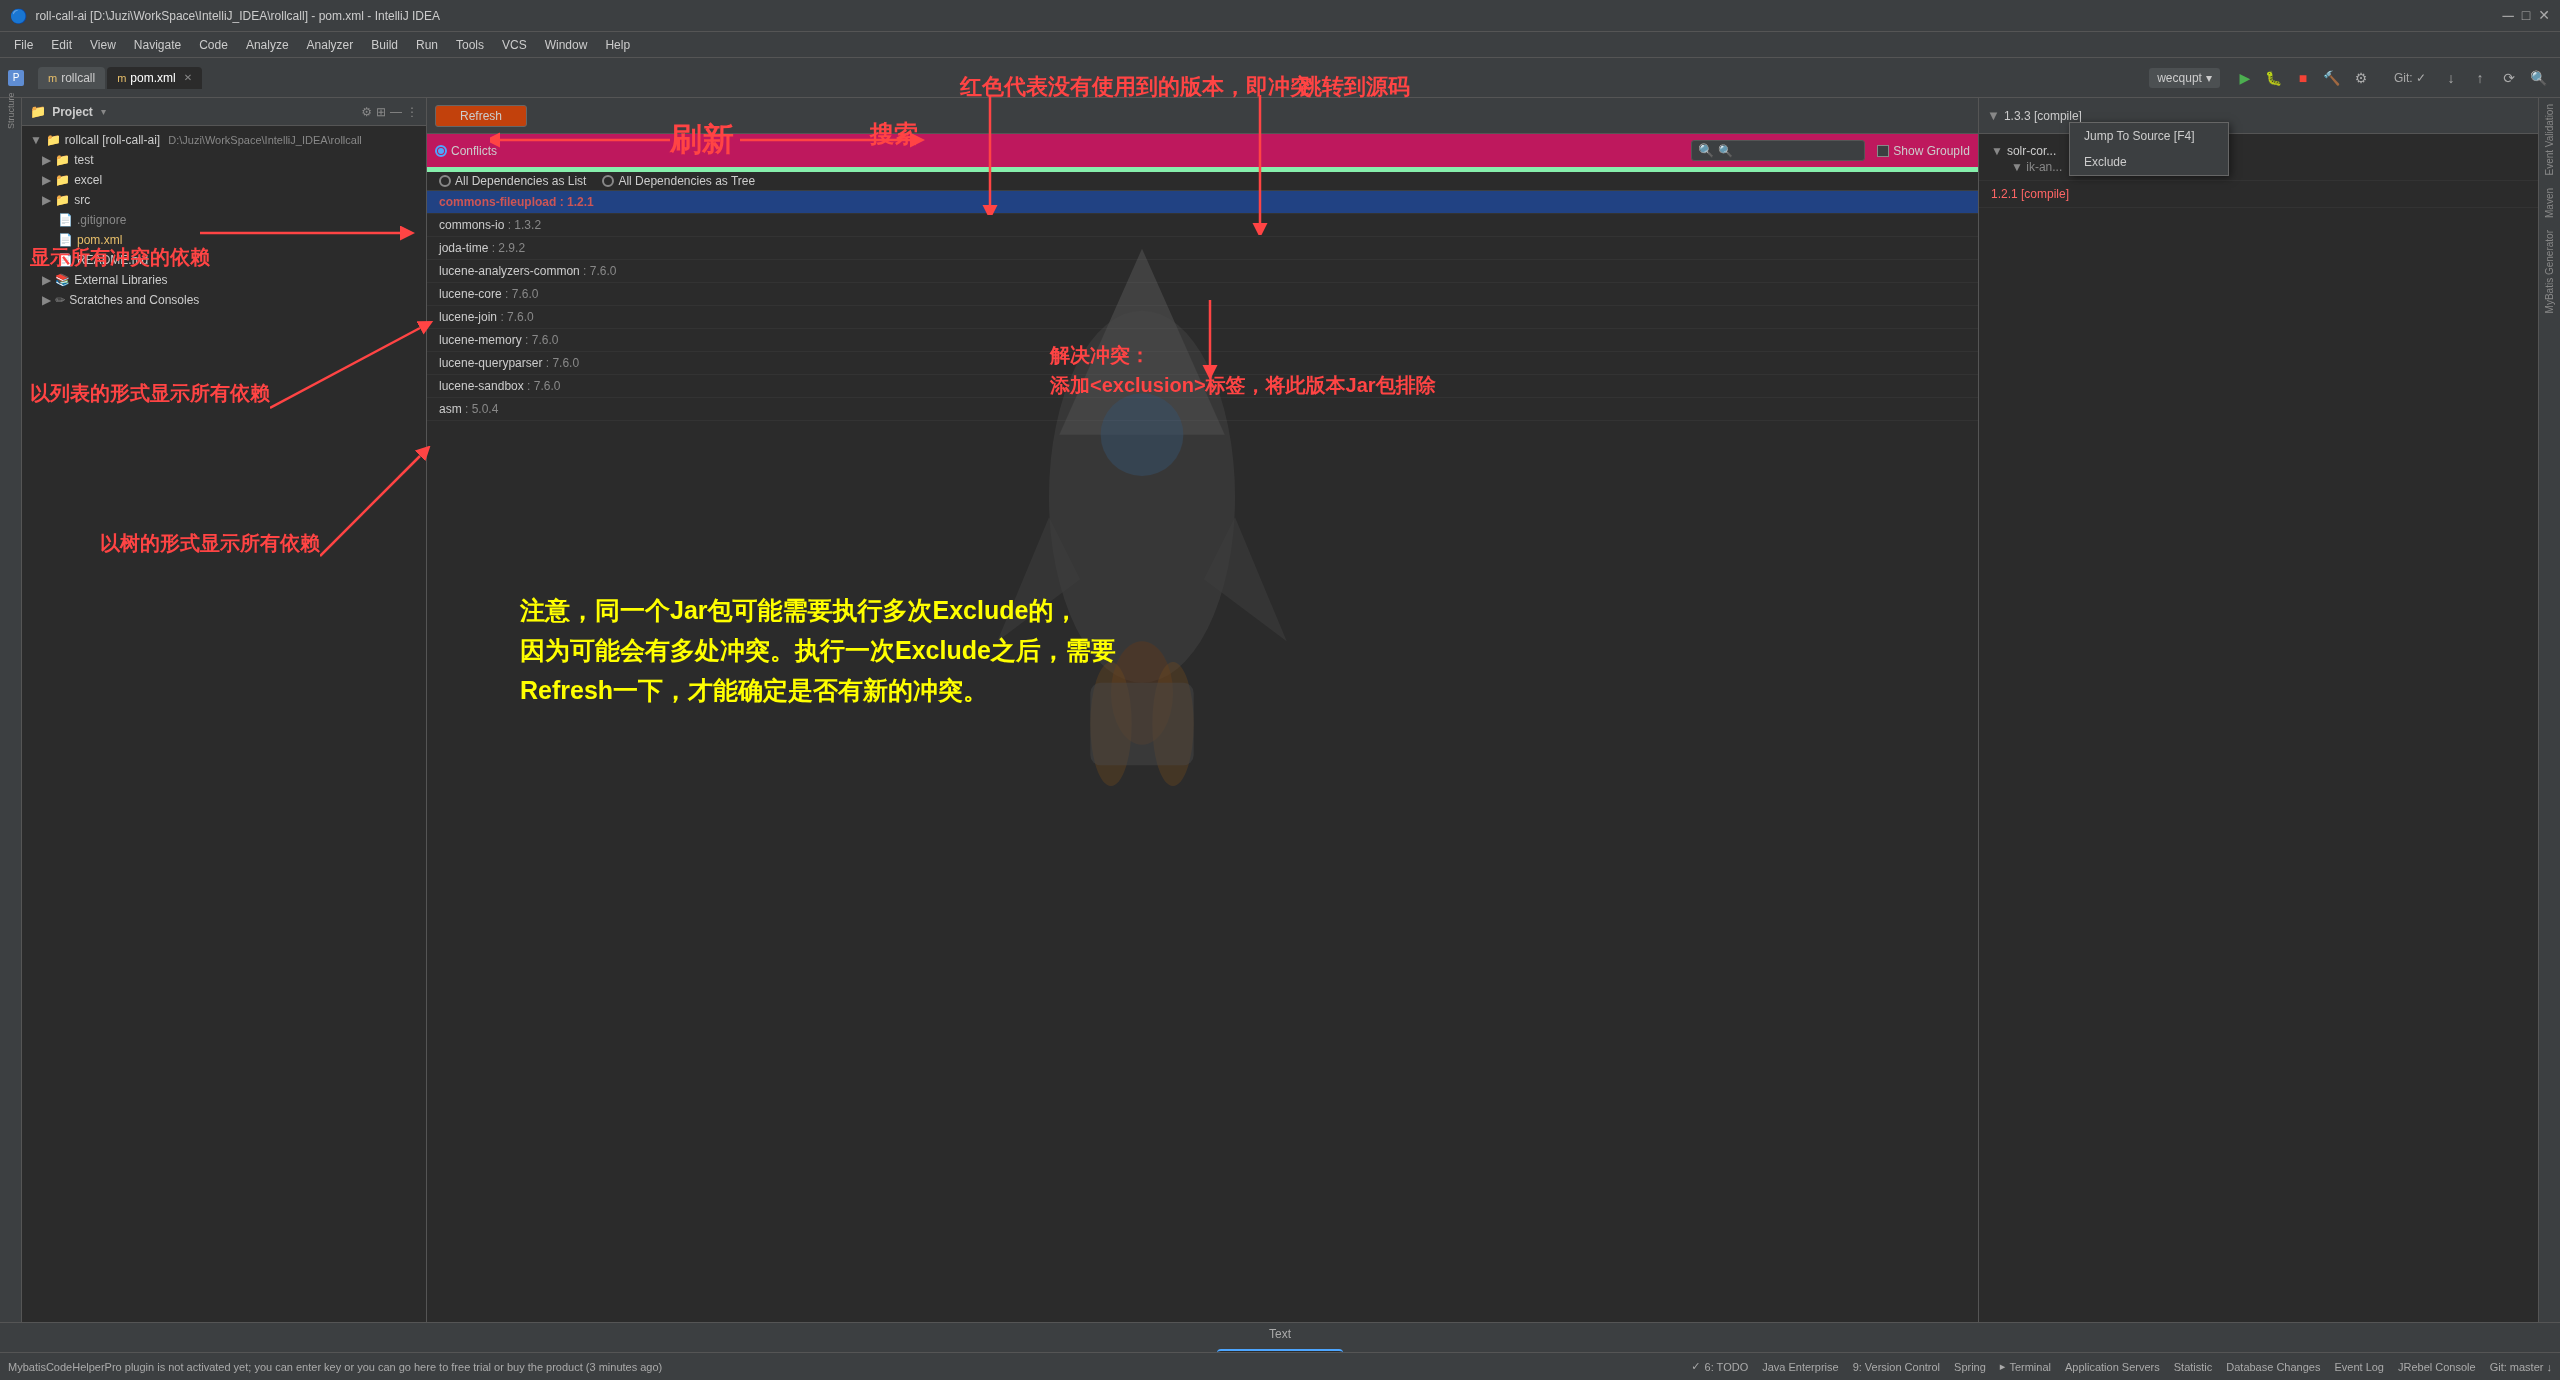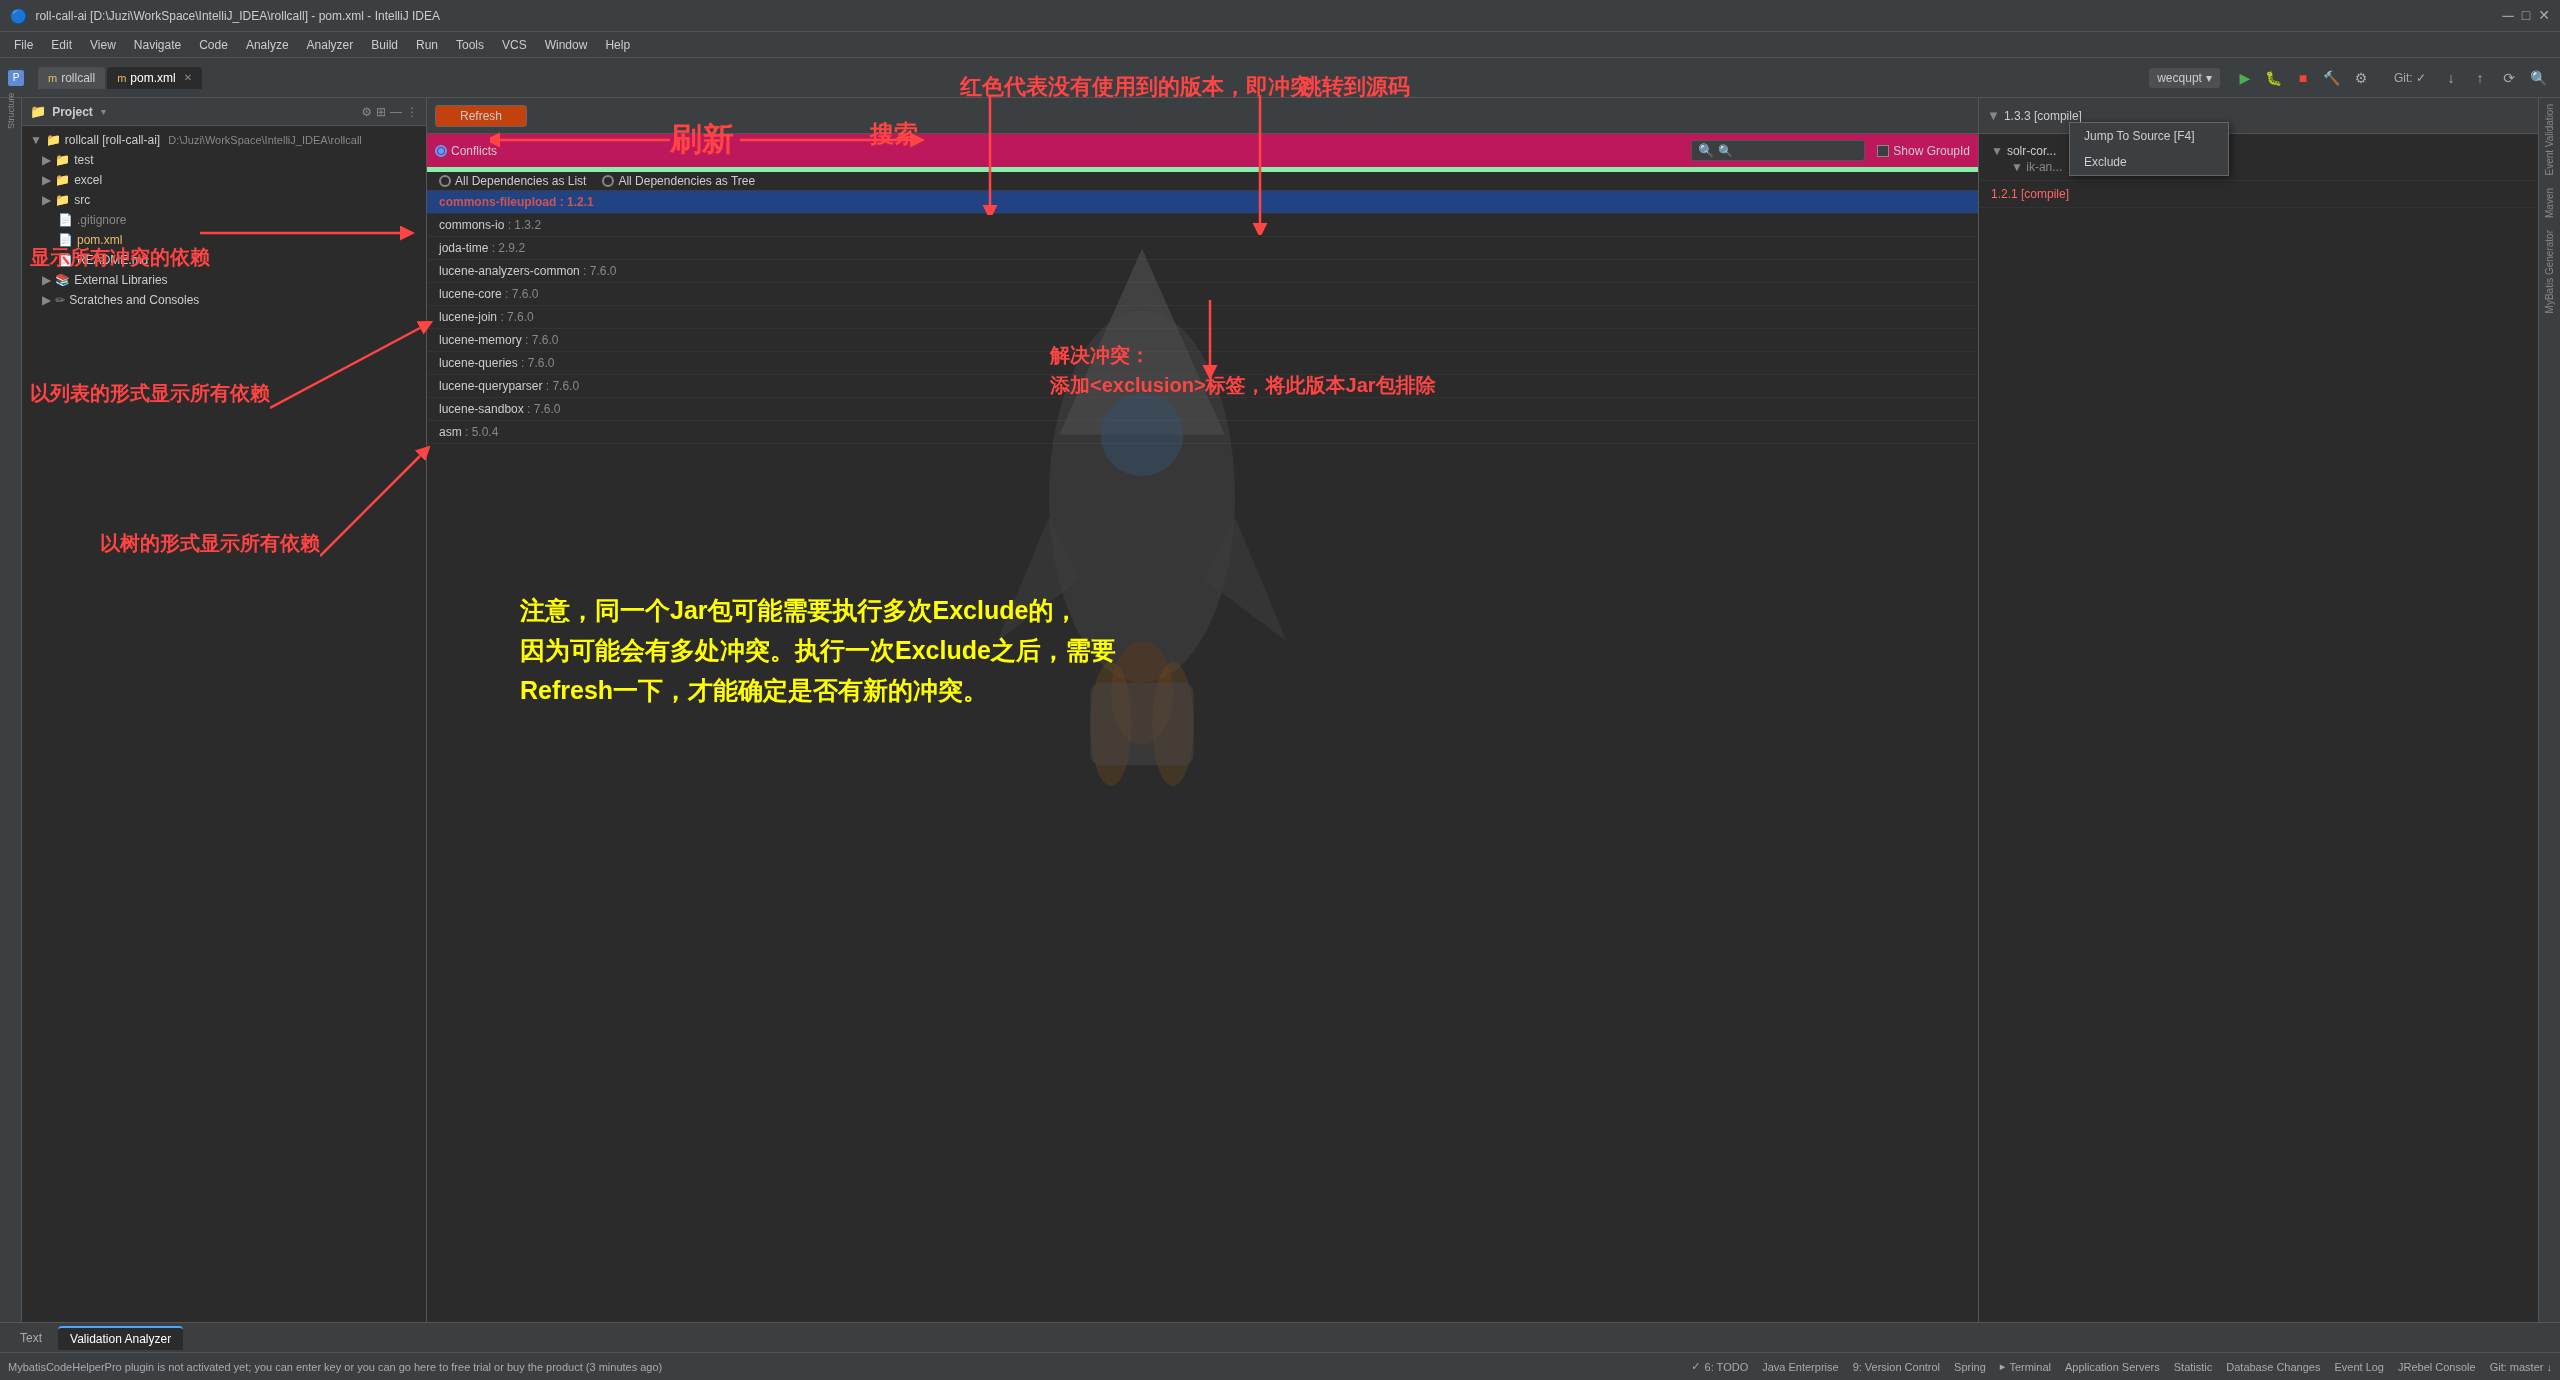--- a/index.html
+++ b/index.html
@@ -388,20 +388,21 @@
       height: 30px;
       background: #3c3f41;
       display: flex;
       align-items: center;
       padding: 0 8px;
       gap: 4px;
       border-top: 1px solid #555;
       position: absolute;
       bottom: 28px;
       width: 100%;
+      flex-direction: column;
     }
     .bottom-tab {
       padding: 4px 12px;
       font-size: 12px;
       color: #aaa;
       cursor: pointer;
       border-radius: 4px 4px 0 0;
     }
     .bottom-tab.active { background: #2b2b2b; color: #fff; border-top: 2px solid #4da6ff; }
 
@@ -616,23 +617,20 @@
       <div class="dep-item">
         <span>lucene-core</span><span class="version"> : 7.6.0</span>
       </div>
       <div class="dep-item">
         <span>lucene-join</span><span class="version"> : 7.6.0</span>
       </div>
       <div class="dep-item">
         <span>lucene-memory</span><span class="version"> : 7.6.0</span>
       </div>
       <div class="dep-item">
-        <span>lucene-queries</span><span class="version"> : 7.6.0</span>
-      </div>
-      <div class="dep-item">
         <span>lucene-queryparser</span><span class="version"> : 7.6.0</span>
       </div>
       <div class="dep-item">
         <span>lucene-sandbox</span><span class="version"> : 7.6.0</span>
       </div>
       <div class="dep-item">
         <span>asm</span><span class="version"> : 5.0.4</span>
       </div>
     </div>
   </div>

